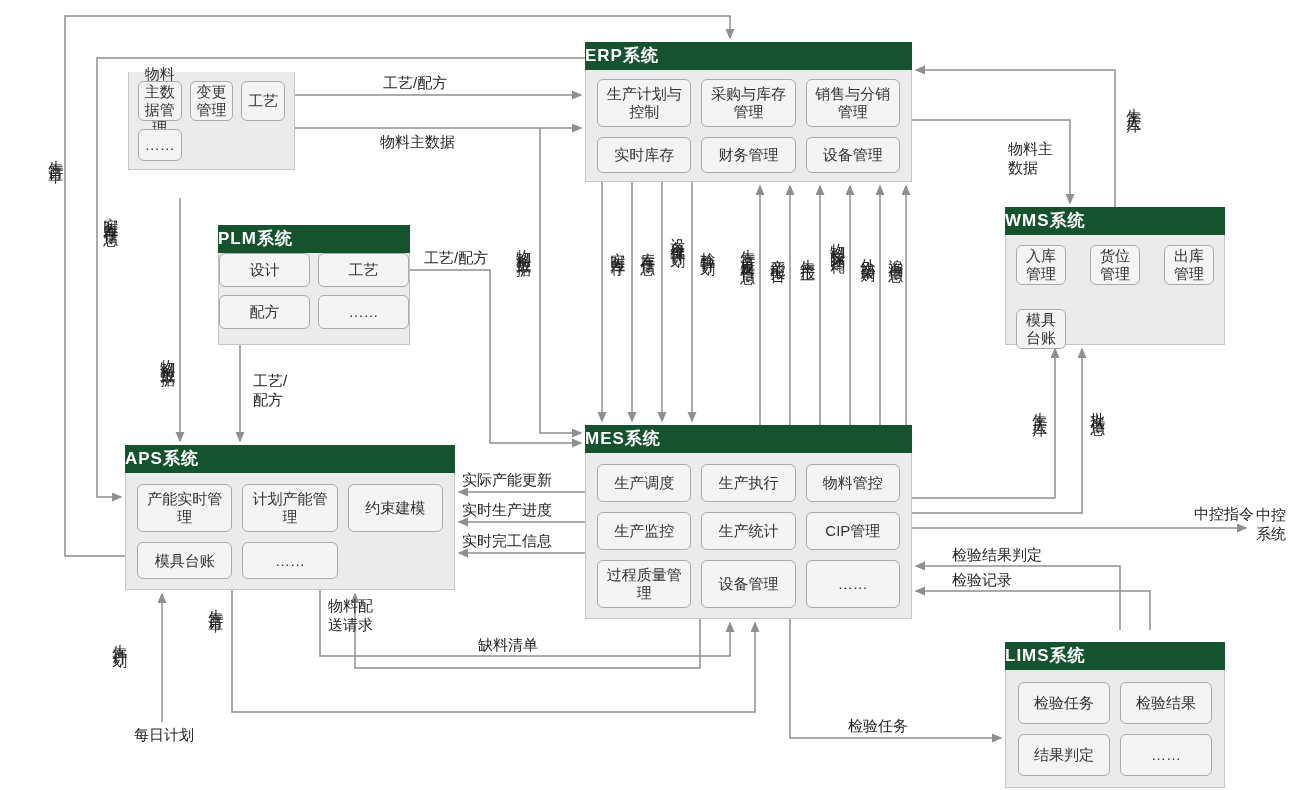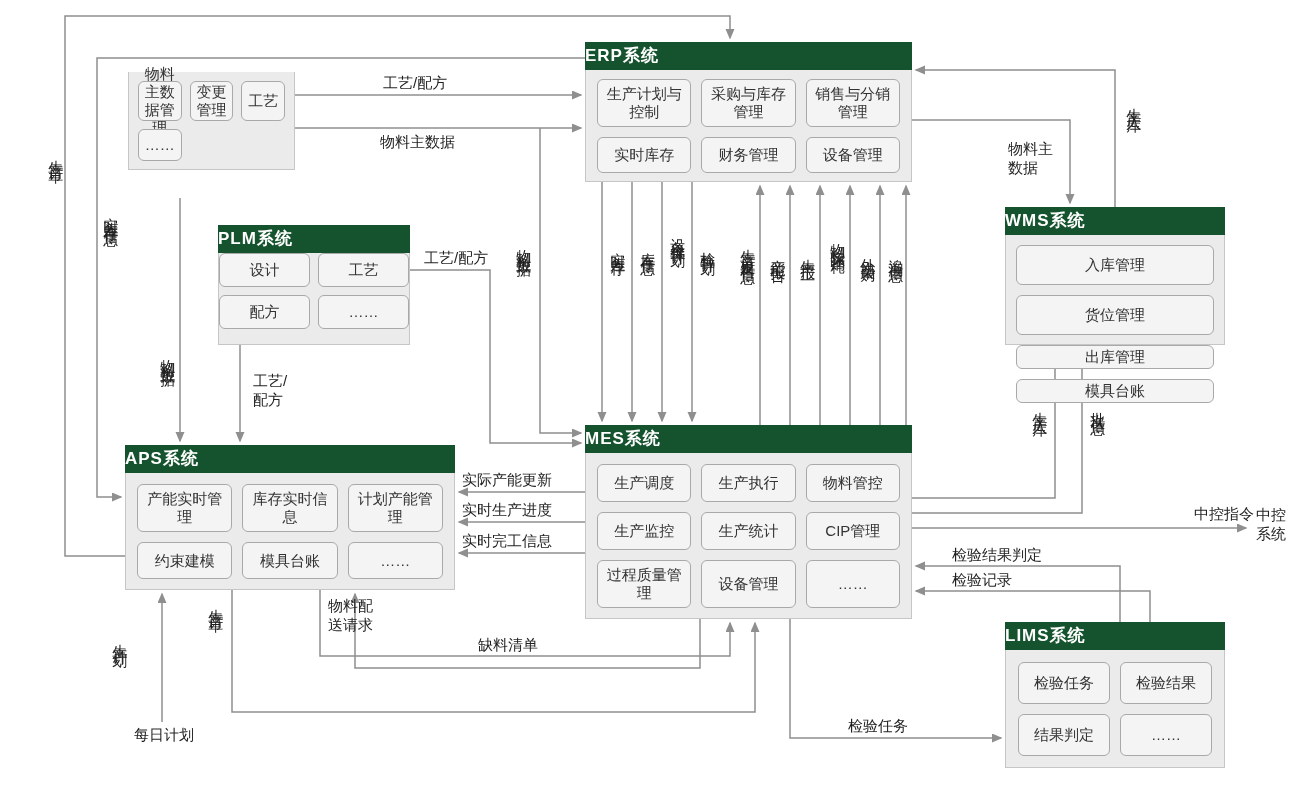--- a/index.html
+++ b/index.html
@@ -138,33 +138,32 @@
       <div class="chip">采购与库存管理</div>
       <div class="chip">销售与分销管理</div>
       <div class="chip">实时库存</div>
       <div class="chip">财务管理</div>
       <div class="chip">设备管理</div>
     </div>
   </div>
 
   <div class="sys" style="left:1005px;top:207px;width:220px">
     <div class="sys-header">WMS系统</div>
-    <div class="sys-body" style="height:110px;padding:10px;gap:10px;grid-template-columns:1fr;grid-template-rows:40px 40px">
+    <div class="sys-body" style="height:110px;padding:10px;gap:24px;grid-template-columns:1fr 1fr 1fr;grid-template-rows:40px 40px">
       <div class="chip">入库管理</div>
       <div class="chip">货位管理</div>
       <div class="chip">出库管理</div>
       <div class="chip">模具台账</div>
     </div>
   </div>
 
   <div class="sys" style="left:125px;top:445px;width:330px">
     <div class="sys-header">APS系统</div>
     <div class="sys-body" style="height:117px;padding:11px;gap:10px;grid-template-columns:1fr 1fr 1fr;grid-template-rows:48px 37px">
       <div class="chip">产能实时管理</div>
-      <div class="chip">库存实时信息</div>
       <div class="chip">计划产能管理</div>
       <div class="chip">约束建模</div>
       <div class="chip">模具台账</div>
       <div class="chip">……</div>
     </div>
   </div>
 
   <div class="sys" style="left:585px;top:425px;width:327px">
     <div class="sys-header">MES系统</div>
     <div class="sys-body" style="height:166px;padding:11px;gap:10px;grid-template-columns:1fr 1fr 1fr;grid-template-rows:38px 38px 48px">
@@ -173,21 +172,21 @@
       <div class="chip">物料管控</div>
       <div class="chip">生产监控</div>
       <div class="chip">生产统计</div>
       <div class="chip">CIP管理</div>
       <div class="chip">过程质量管理</div>
       <div class="chip">设备管理</div>
       <div class="chip">……</div>
     </div>
   </div>
 
-  <div class="sys" style="left:1005px;top:622px;width:220px">
+  <div class="sys" style="left:1005px;top:642px;width:220px">
     <div class="sys-header">LIMS系统</div>
     <div class="sys-body" style="height:118px;padding:12px;gap:10px;grid-template-columns:1fr 1fr;grid-template-rows:42px 42px">
       <div class="chip">检验任务</div>
       <div class="chip">检验结果</div>
       <div class="chip">结果判定</div>
       <div class="chip">……</div>
     </div>
   </div>
 
 </div>

